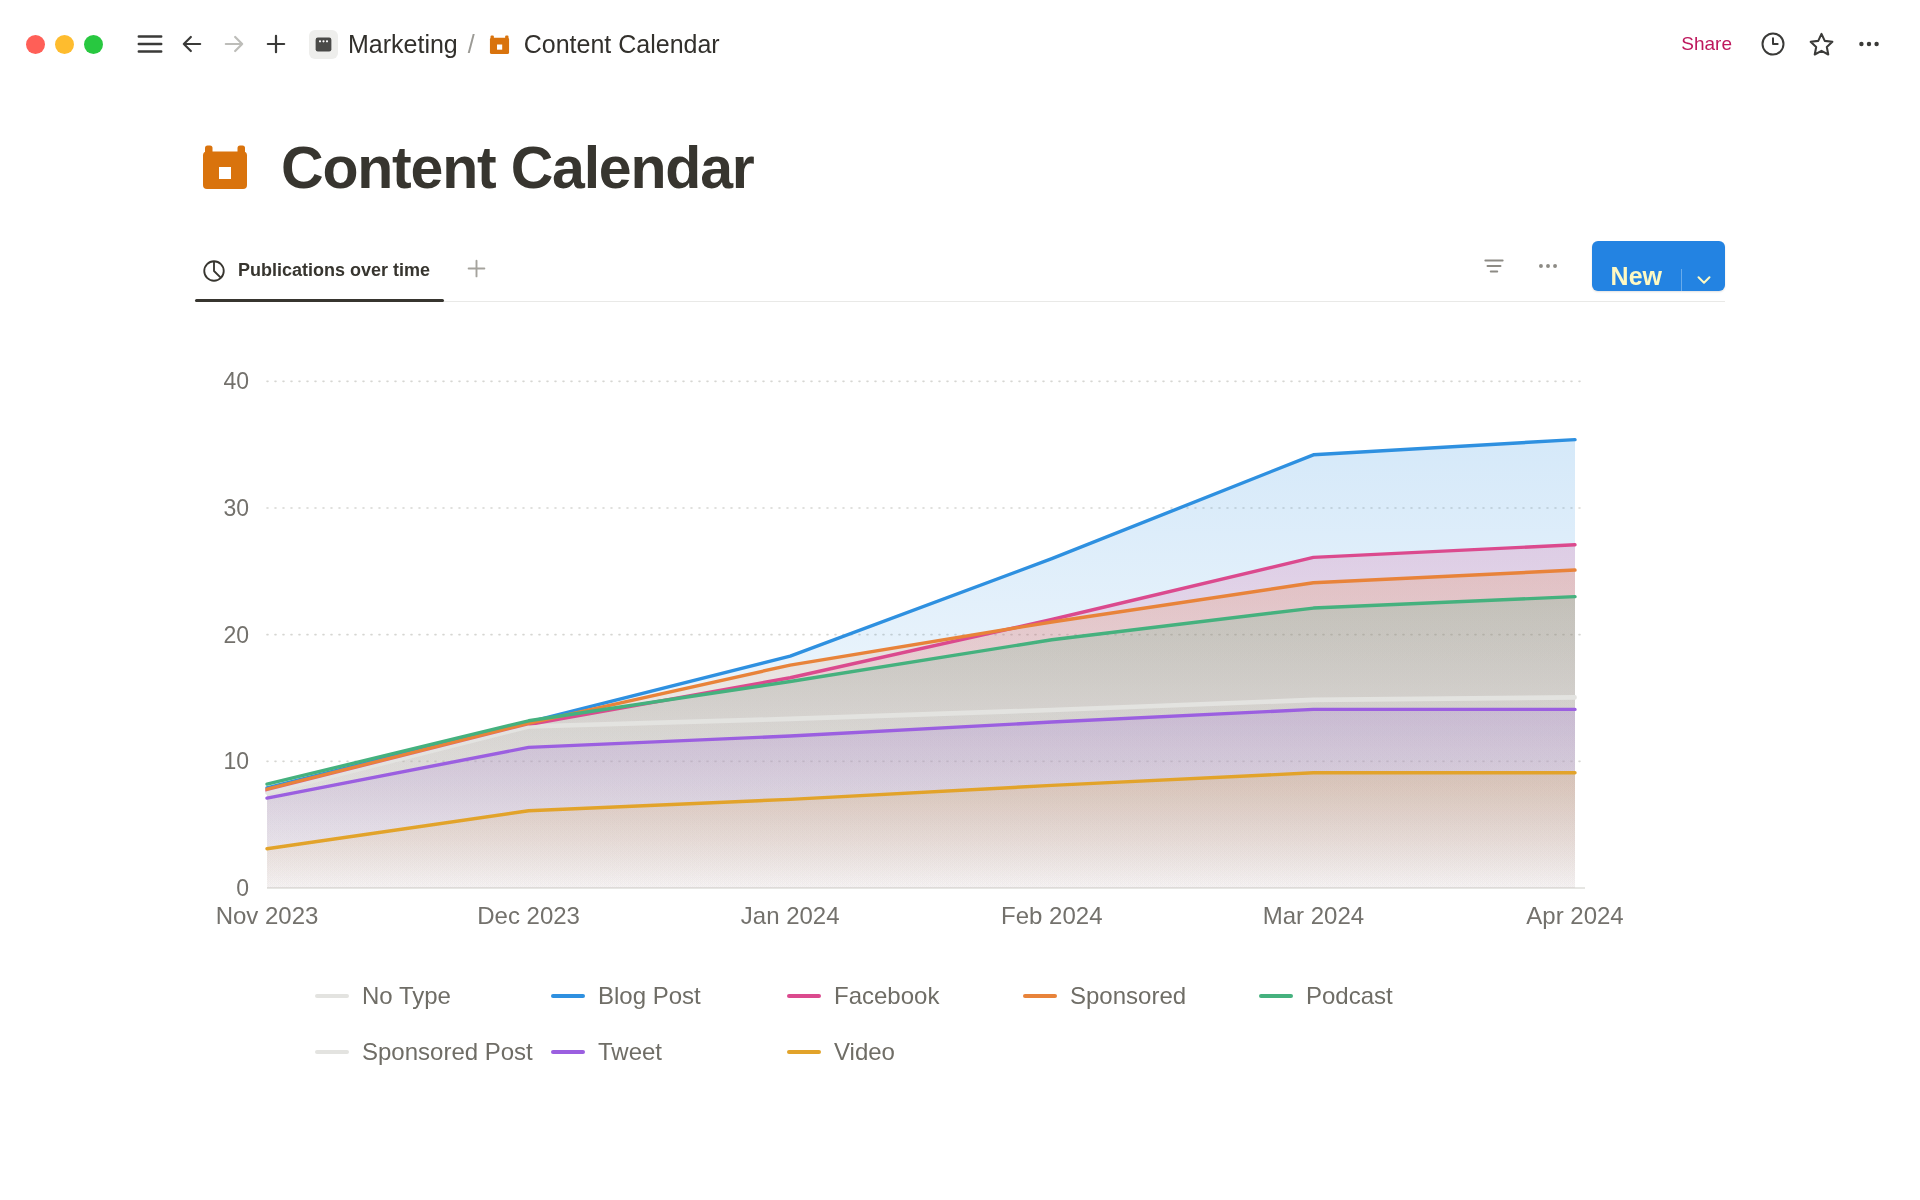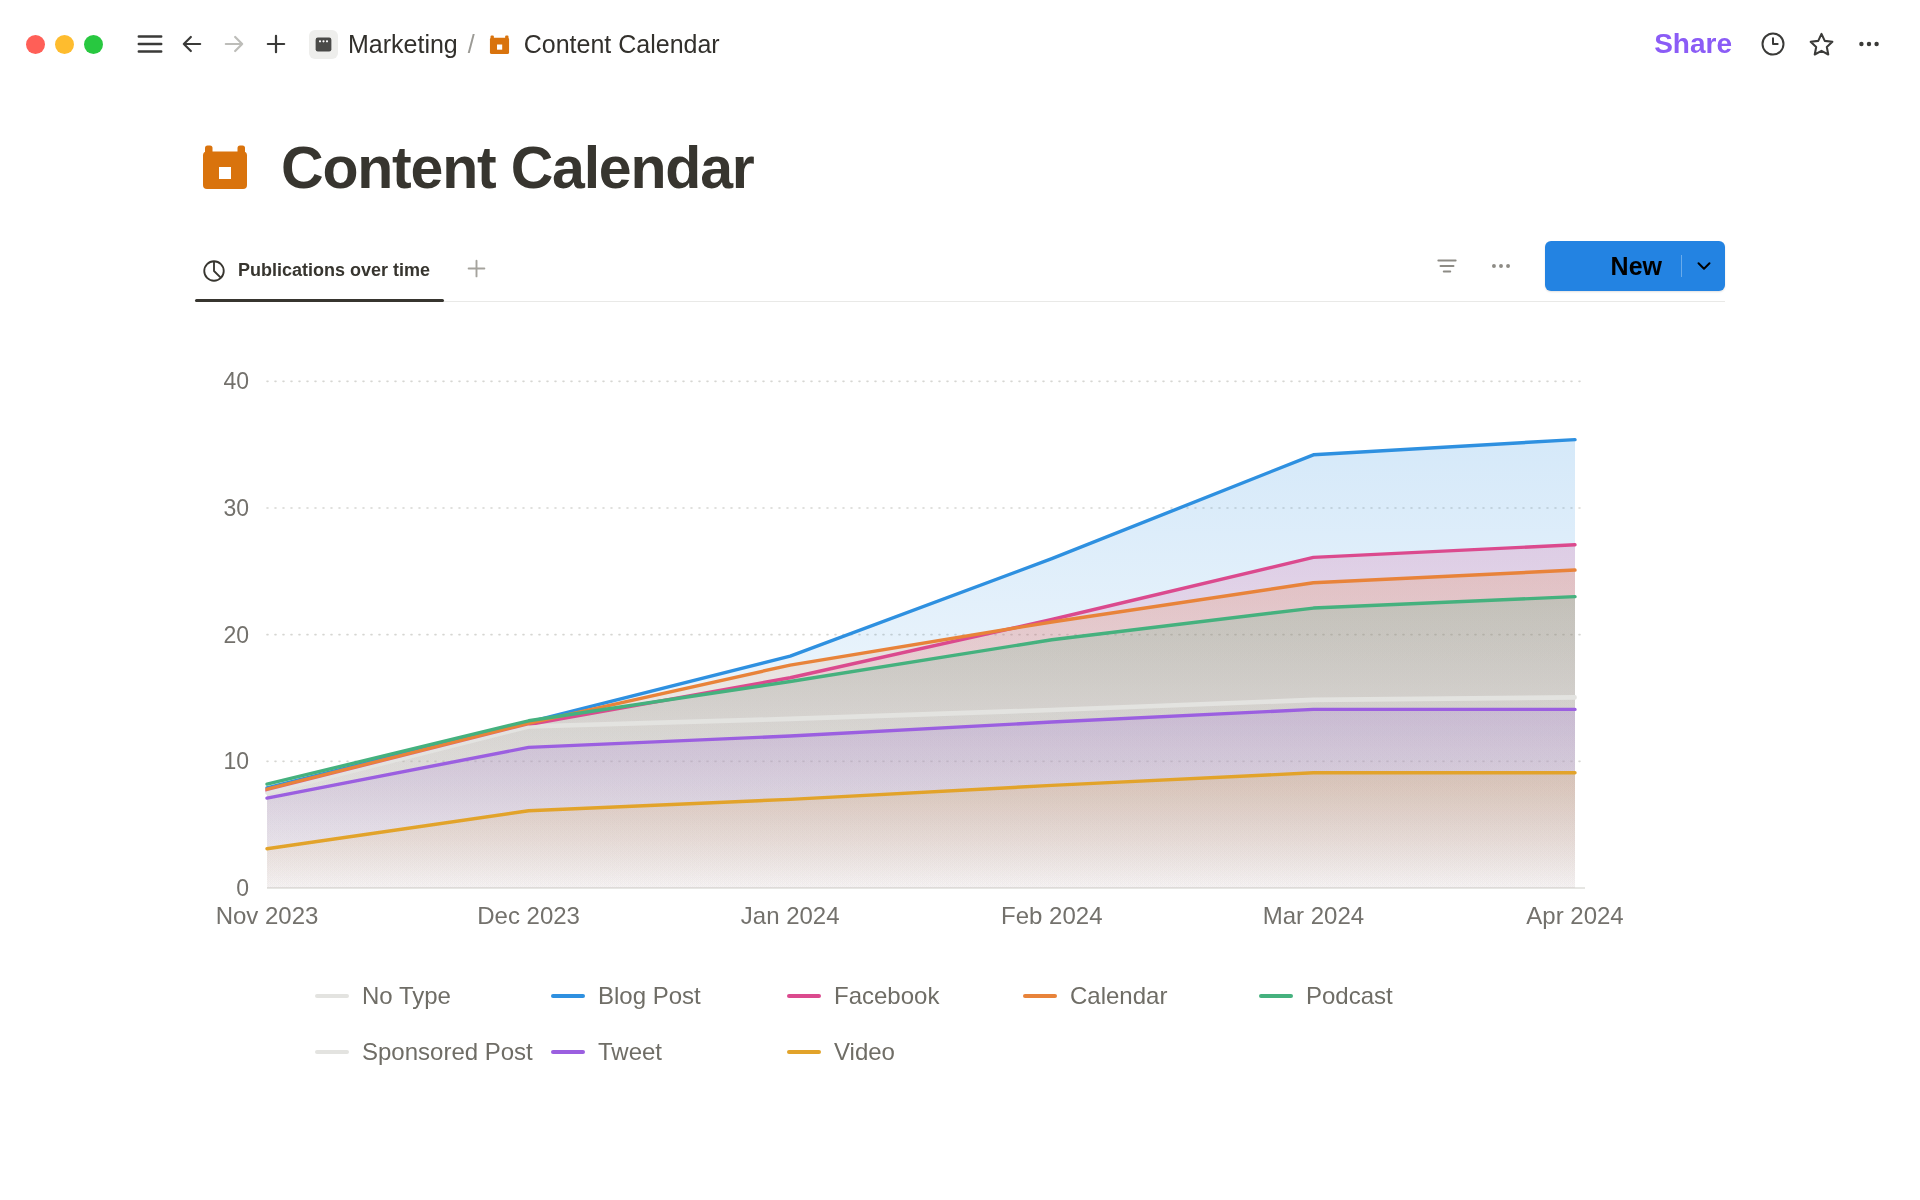--- a/index.html
+++ b/index.html
@@ -51,22 +51,22 @@
     flex: none;
   }
   .crumb-emoji.board { background: #eeeeec; }
   .crumb-sep { color: #9b9a95; font-size: 25px; padding: 0 4px; }
 
   .tb-right {
     margin-left: auto;
     display: flex; align-items: center; gap: 6px;
   }
   .share-btn {
-    font-size: 28px; color: #8b5cf6;
-    padding: 8px 14px; border-radius: 6px; font-weight: bold;
+    font-size: 19px; color: #be185d;
+    padding: 8px 14px; border-radius: 6px;
   }
 
   
   .page { padding: 0 0 0 0; }
   .page-inner { margin: 0 auto; width: 1920px; padding: 0 195px; }
 
   .page-title-row {
     display: flex; align-items: center; gap: 26px;
     margin-top: 46px;
   }
@@ -108,26 +108,25 @@
   .tabs-actions {
     margin-left: auto; display: flex; align-items: center; gap: 14px;
     padding-bottom: 10px;
   }
   .icon-btn {
     width: 40px; height: 40px;
     display: flex; align-items: center; justify-content: center;
     color: #8d8b85; border-radius: 5px;
   }
   .new-btn {
-    display: flex; align-items: center;
-    background: #2383E2; color: #000000;
+    display: flex; align-items: flex-end;
+    background: #2383E2; color: #fef9c3;
     border-radius: 6px; overflow: hidden;
     height: 50px; margin-left: 10px;
     box-shadow: 0 1px 2px rgba(0,0,0,.12);
-    padding-left: 47px;
   }
   .new-btn-label {
     display: flex; align-items: center;
     padding: 0 19px; font-size: 25px; font-weight: 600;
   }
   .new-btn-caret {
     display: flex; align-items: center; justify-content: center;
     width: 44px; border-left: 1px solid rgba(255,255,255,.32);
   }
 
@@ -378,21 +377,21 @@
         <div class="legend-item">
           <span class="legend-swatch" style="background: rgb(46, 144, 224);"></span>
           <span>Blog Post</span>
         </div>
         <div class="legend-item">
           <span class="legend-swatch" style="background: rgb(219, 74, 142);"></span>
           <span>Facebook</span>
         </div>
         <div class="legend-item">
           <span class="legend-swatch" style="background: rgb(232, 131, 58);"></span>
-          <span>Calendar</span>
+          <span>Sponsored</span>
         </div>
         <div class="legend-item">
           <span class="legend-swatch" style="background: rgb(69, 177, 126);"></span>
           <span>Podcast</span>
         </div>
         <div class="legend-item">
           <span class="legend-swatch" style="background: rgb(227, 227, 224);"></span>
           <span>Sponsored Post</span>
         </div>
         <div class="legend-item">

